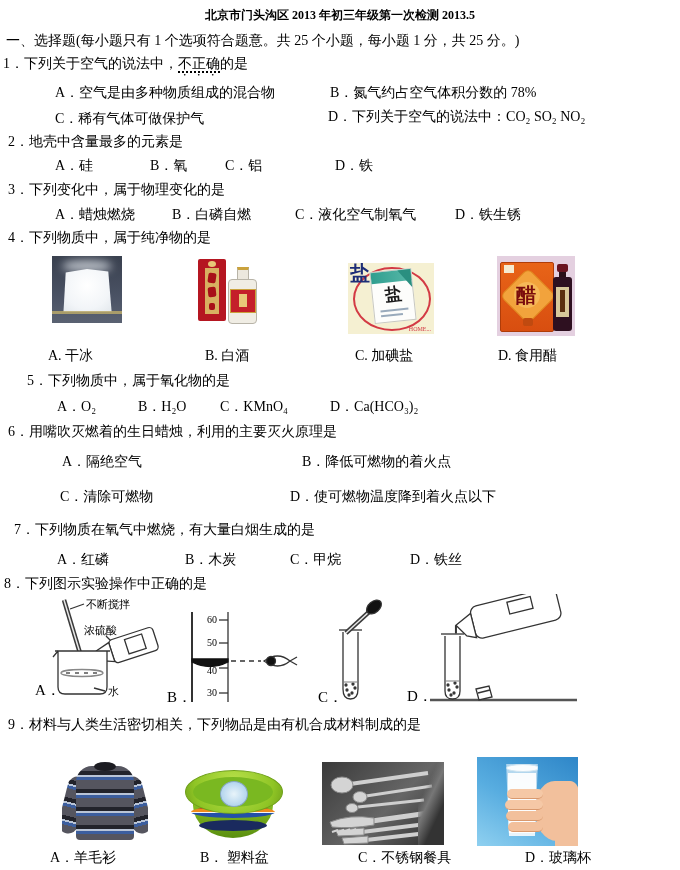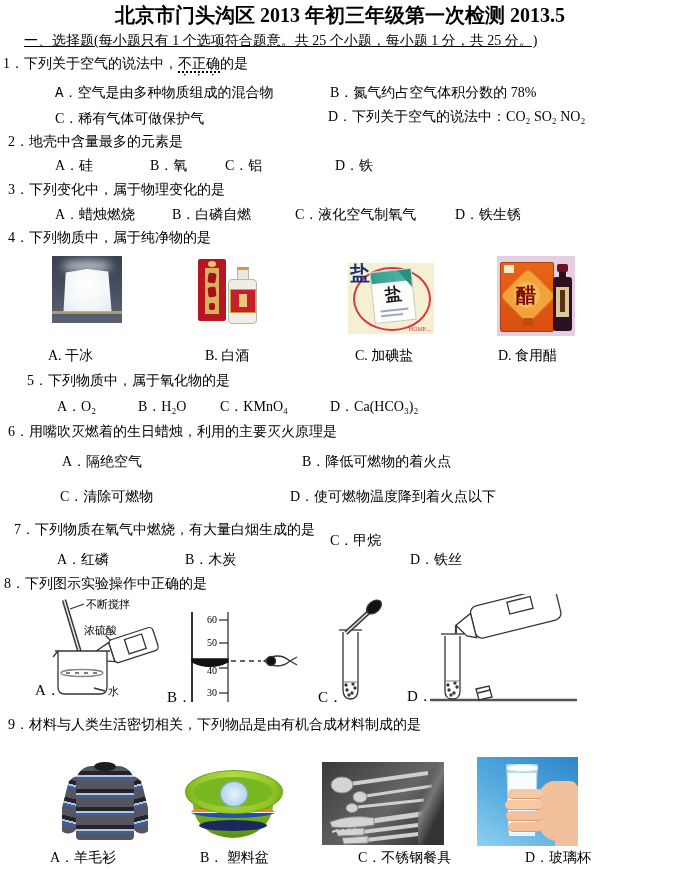--- a/index.html
+++ b/index.html
@@ -1,35 +1,35 @@
 <!DOCTYPE html>
 <html><head>
 <meta charset="utf-8">
 <style>
   html,body{margin:0;padding:0;background:#fff;}
   body{width:680px;height:870px;position:relative;overflow:hidden;
        font-family:"Liberation Serif","DejaVu Serif",serif;
        font-size:14px;color:#000;}
   .abs{position:absolute;}
   .t{position:absolute;line-height:18px;white-space:nowrap;}
-  .title{width:680px;text-align:center;font-weight:bold;font-size:20px;}
+  .title{width:680px;text-align:center;font-weight:bold;font-size:12px;}
   .emph{border-bottom:2px dotted #000;
         -webkit-text-emphasis:dot;-webkit-text-emphasis-position:under;}
   .photo{position:absolute;overflow:hidden;}
   .photo *{position:absolute;}
   svg text{font-family:"Liberation Serif","DejaVu Serif",serif;fill:#000;}
 </style>
 </head>
 <body>
 
 <div class="t title" style="top:6px;left:0;">北京市门头沟区 2013 年初三年级第一次检测 2013.5</div>
-<div class="t" style="top:32px;left:24px;text-decoration:underline;">一、选择题(每小题只有 1 个选项符合题意。共 25 个小题，每小题 1 分，共 25 分。)</div>
+<div class="t" style="top:32px;left:6px;">一、选择题(每小题只有 1 个选项符合题意。共 25 个小题，每小题 1 分，共 25 分。)</div>
 
 <div class="t" style="top:55px;left:3px;"><span>1．下列关于空气的说法中，</span><span class="emph">不正确</span><span>的是</span></div>
-<div class="t" style="top:84px;left:55px;font-family:Liberation Mono, monospace;">A．空气是由多种物质组成的混合物</div>
+<div class="t" style="top:84px;left:55px;">A．空气是由多种物质组成的混合物</div>
 <div class="t" style="top:84px;left:330px;">B．氮气约占空气体积分数的 78%</div>
 <div class="t" style="top:110px;left:55px;">C．稀有气体可做保护气</div>
 <div class="t" style="top:108px;left:328px;">D．下列关于空气的说法中：CO₂  SO₂  NO₂</div>
 
 <div class="t" style="top:133px;left:8px;">2．地壳中含量最多的元素是</div>
 <div class="t" style="top:157px;left:55px;">A．硅</div>
 <div class="t" style="top:157px;left:150px;">B．氧</div>
 <div class="t" style="top:157px;left:225px;">C．铝</div>
 <div class="t" style="top:157px;left:335px;">D．铁</div>
 
@@ -109,21 +109,21 @@
 
 <div class="t" style="top:423px;left:8px;">6．用嘴吹灭燃着的生日蜡烛，利用的主要灭火原理是</div>
 <div class="t" style="top:453px;left:62px;">A．隔绝空气</div>
 <div class="t" style="top:453px;left:302px;">B．降低可燃物的着火点</div>
 <div class="t" style="top:488px;left:60px;">C．清除可燃物</div>
 <div class="t" style="top:488px;left:290px;">D．使可燃物温度降到着火点以下</div>
 
 <div class="t" style="top:521px;left:14px;">7．下列物质在氧气中燃烧，有大量白烟生成的是</div>
 <div class="t" style="top:551px;left:57px;">A．红磷</div>
 <div class="t" style="top:551px;left:185px;text-align:right;">B．木炭</div>
-<div class="t" style="top:532px;left:290px;margin-left:40px;">C．甲烷</div>
+<div class="t" style="top:551px;left:290px;">C．甲烷</div>
 <div class="t" style="top:551px;left:410px;">D．铁丝</div>
 
 <div class="t" style="top:575px;left:4px;">8．下列图示实验操作中正确的是</div>
 
 <svg class="abs" style="left:28px;top:594px;" width="155" height="114" viewBox="0 0 155 114">
   <g stroke="#333" fill="none" stroke-width="1.3">
     <line x1="36" y1="6" x2="64" y2="99" stroke-width="4.5" stroke="#3a3a3a"></line>
     <line x1="36" y1="6" x2="64" y2="99" stroke-width="1.5" stroke="#e8e8e8"></line>
     <line x1="56" y1="10" x2="42" y2="15"></line>
     <line x1="78" y1="42" x2="86" y2="50"></line>

